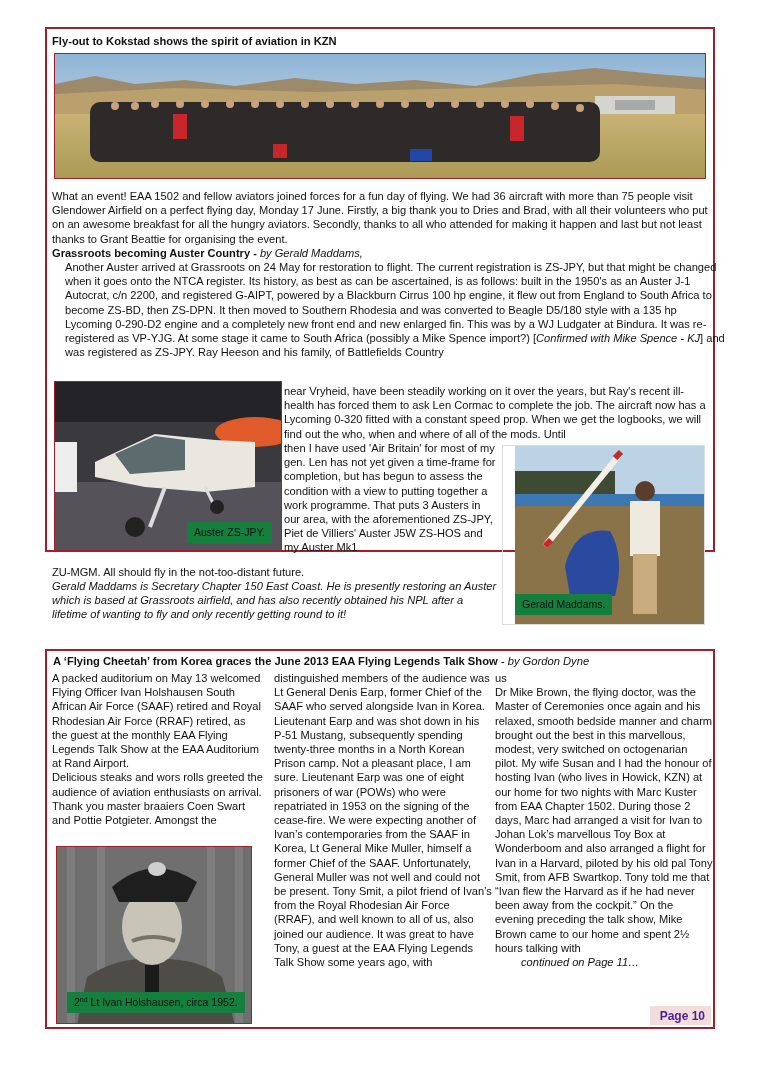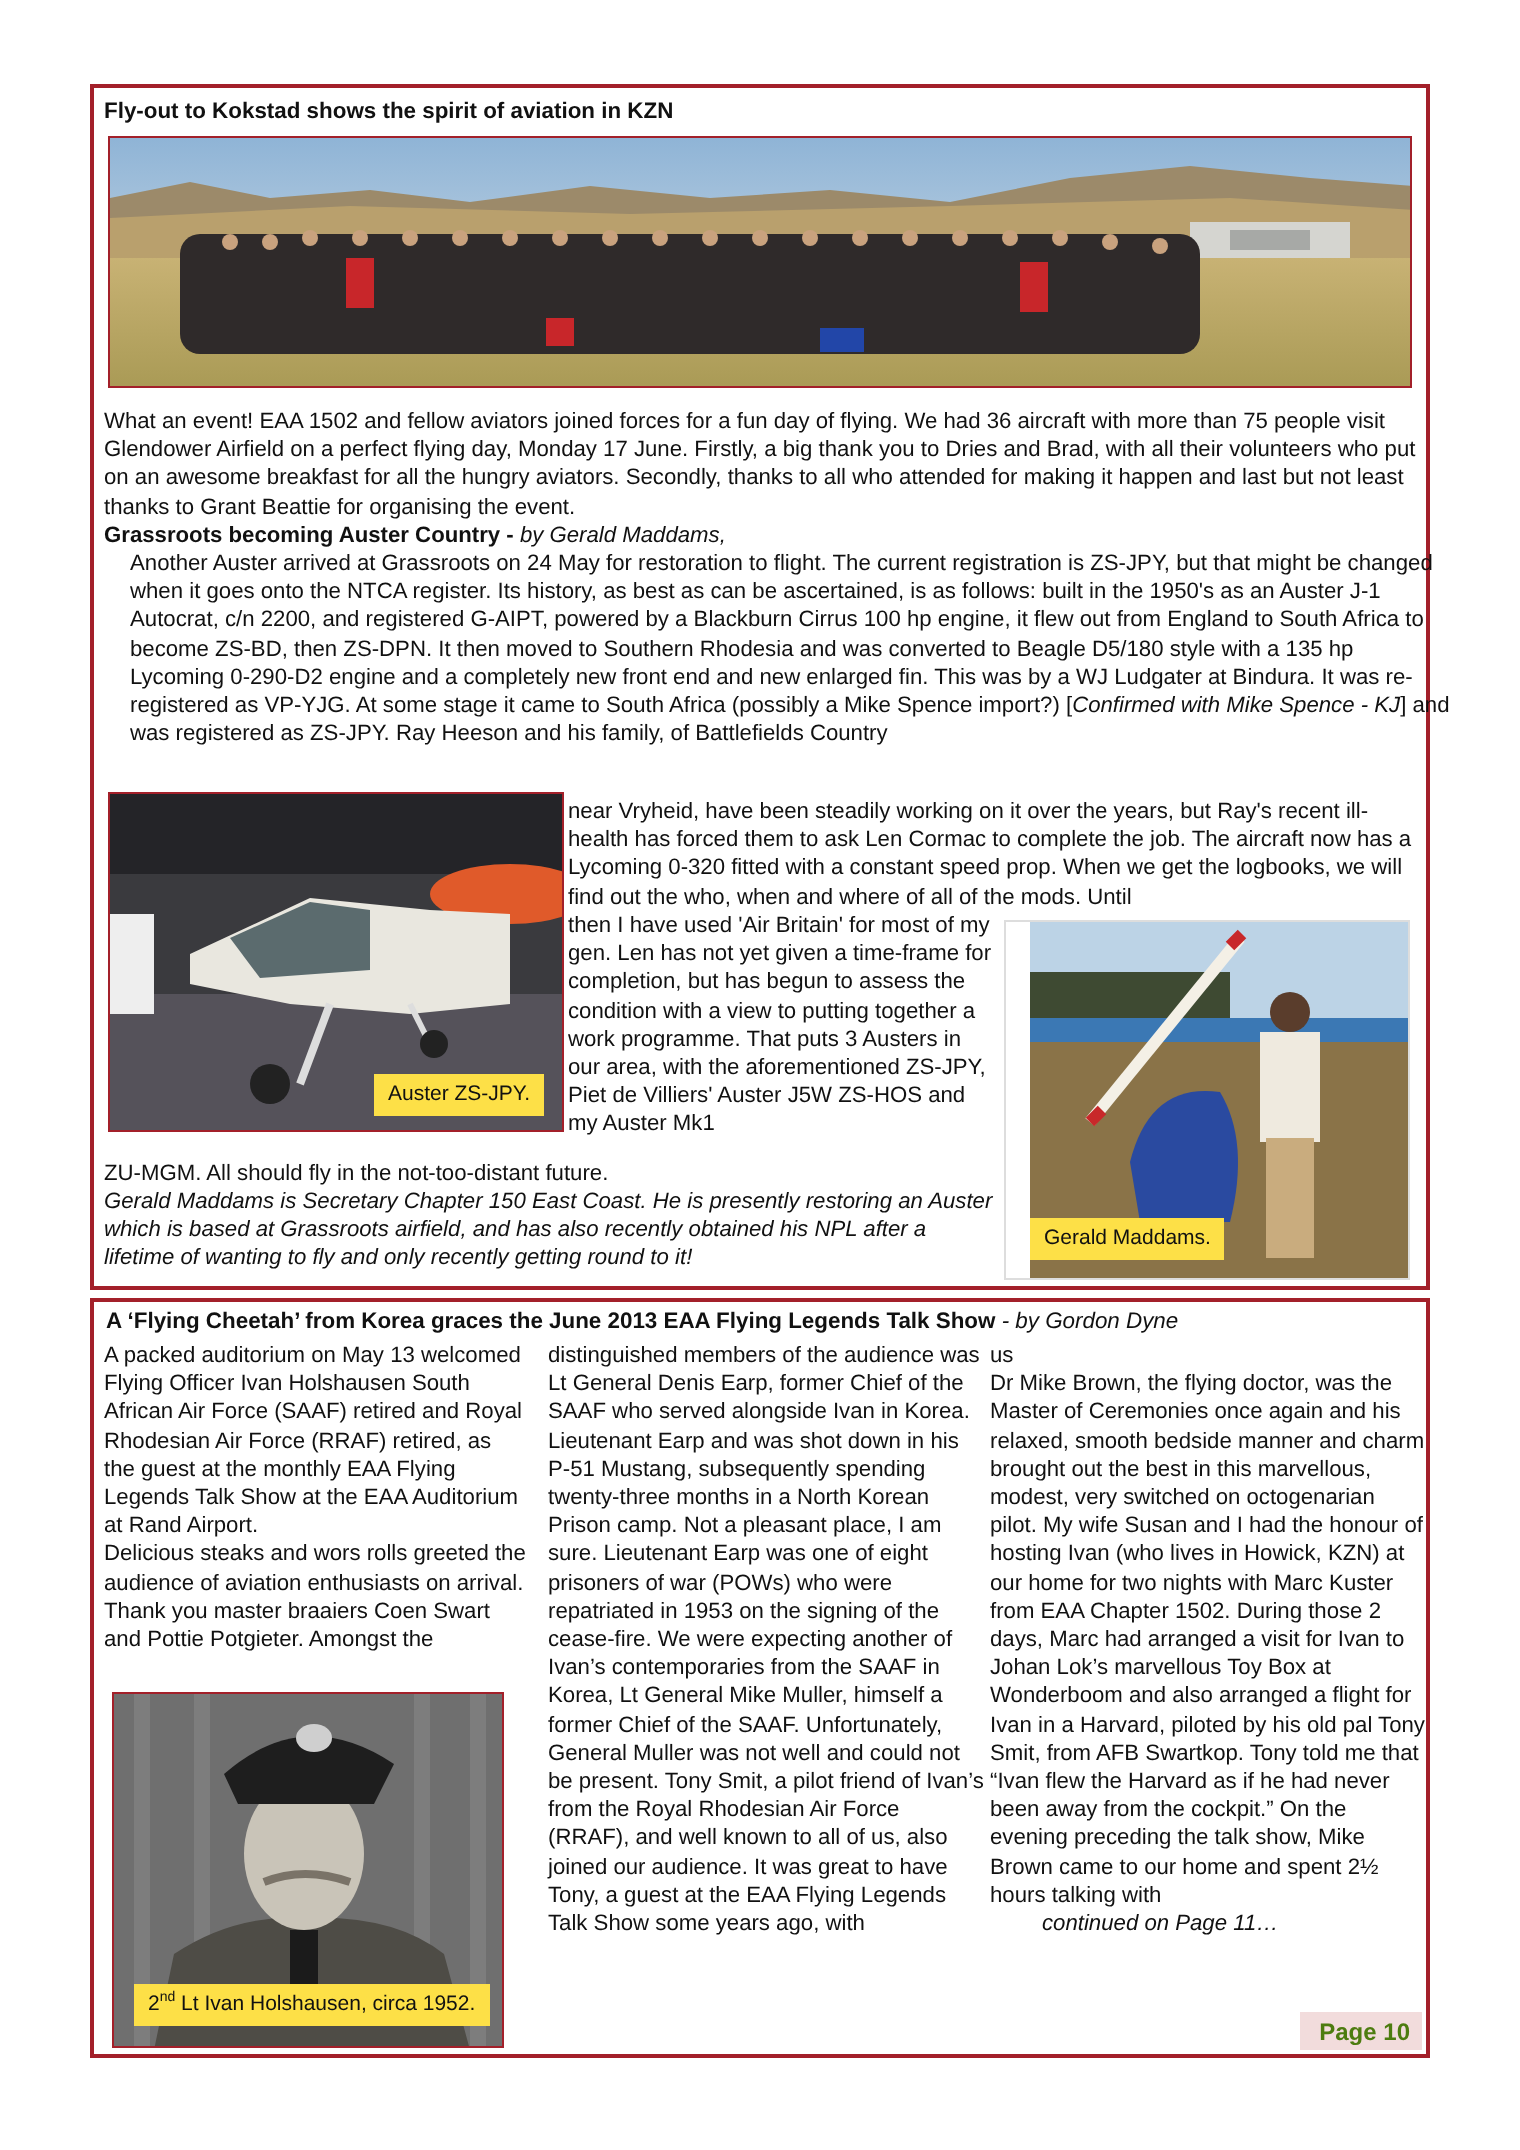--- a/index.html
+++ b/index.html
@@ -1,29 +1,29 @@
 <!DOCTYPE html>
 <html><head>
 <meta charset="utf-8">
 <style>
   html,body{margin:0;padding:0;}
   body{width:760px;height:1075px;background:#ffffff;position:relative;overflow:hidden;
        font-family:"Liberation Sans",sans-serif;color:#111;}
   .frame{position:absolute;border:2px solid #a3202a;box-sizing:border-box;background:#fff;}
-  #box1{left:45px;top:42px;width:670px;height:603px;}
+  #box1{left:45px;top:27px;width:670px;height:525px;}
   #box2{left:45px;top:649px;width:670px;height:380px;}
   .title{position:absolute;font-weight:bold;font-size:11.2px;line-height:14px;white-space:nowrap;}
   .title .by{font-weight:normal;font-style:italic;}
   .txt{position:absolute;font-size:11.1px;line-height:14.2px;}
   .txt p{margin:0;}
   .bold{font-weight:bold;}
   .ital{font-style:italic;}
   .photo{position:absolute;border:1px solid #a3202a;box-sizing:border-box;overflow:hidden;}
-  .caption{position:absolute;background:#fde047;font-size:10.5px;line-height:13px;padding:4px 7px;white-space:nowrap;}
-  .pagebadge{position:absolute;right:2px;bottom:2px;background:#f2dcdc;color:#4d7c0f;font-weight:bold;
+  .caption{position:absolute;background:#15803d;font-size:10.5px;line-height:13px;padding:4px 7px;white-space:nowrap;}
+  .pagebadge{position:absolute;right:2px;bottom:2px;background:#f2dcdc;color:#4c1d95;font-weight:bold;
              font-size:12px;padding:3px 6px 2px 10px;}
   sup{font-size:7px;line-height:0;}
 </style>
 </head>
 <body>
 
 <div id="box1" class="frame">
   <div class="title" style="left:5px;top:5px;">Fly-out to Kokstad shows the spirit of aviation in KZN</div>
 
   <div class="photo" style="left:7px;top:24px;width:652px;height:126px;">

